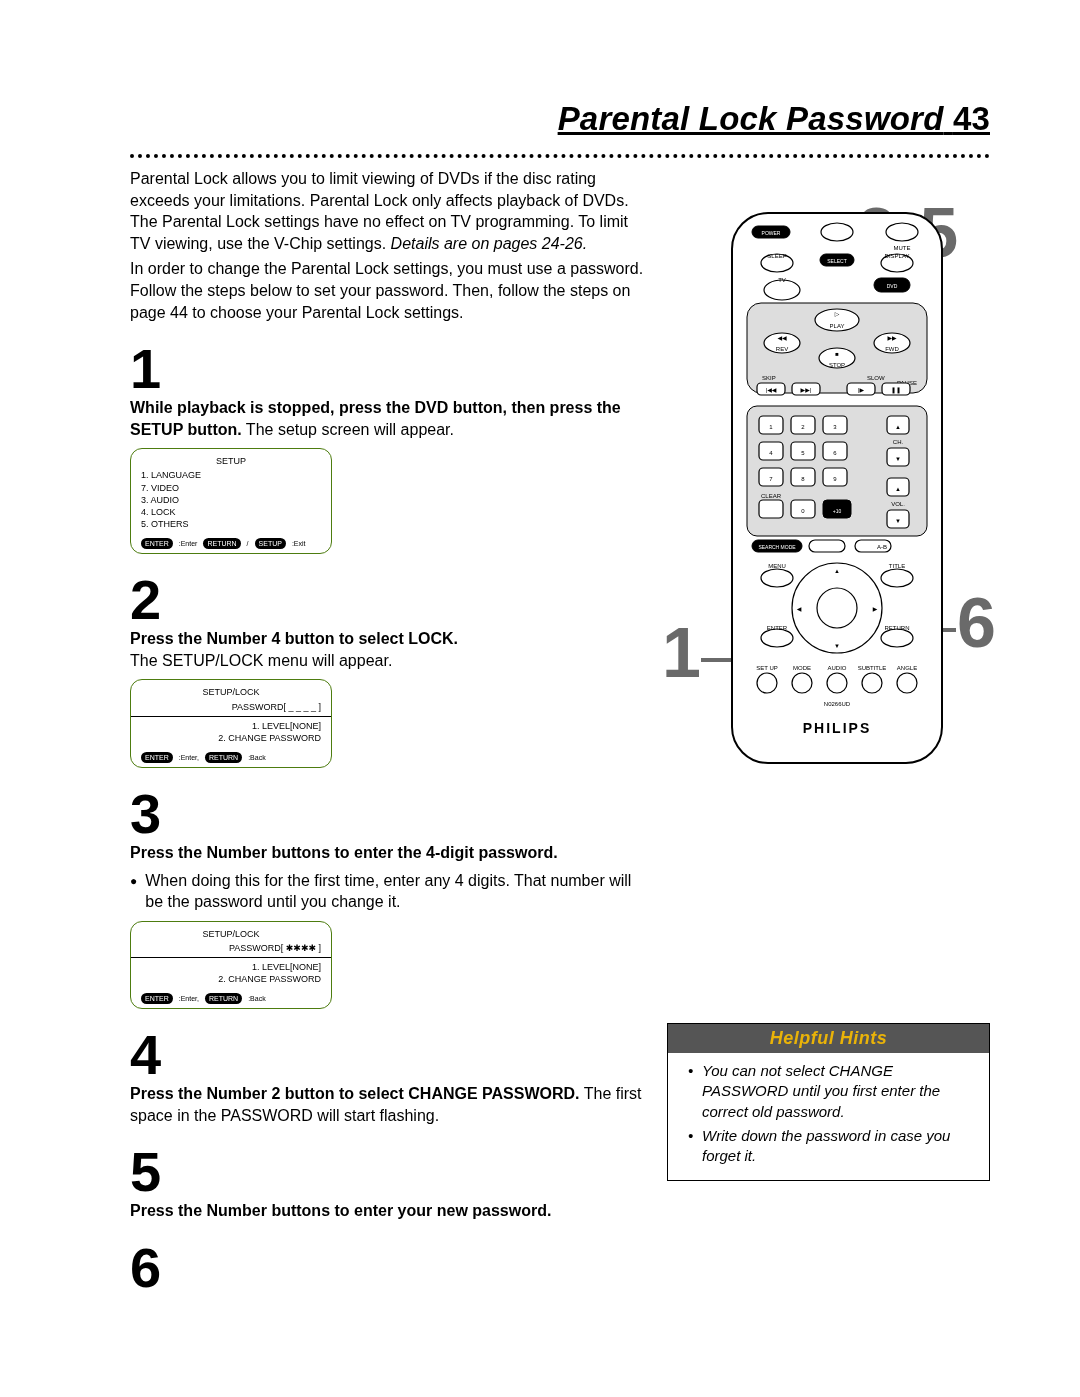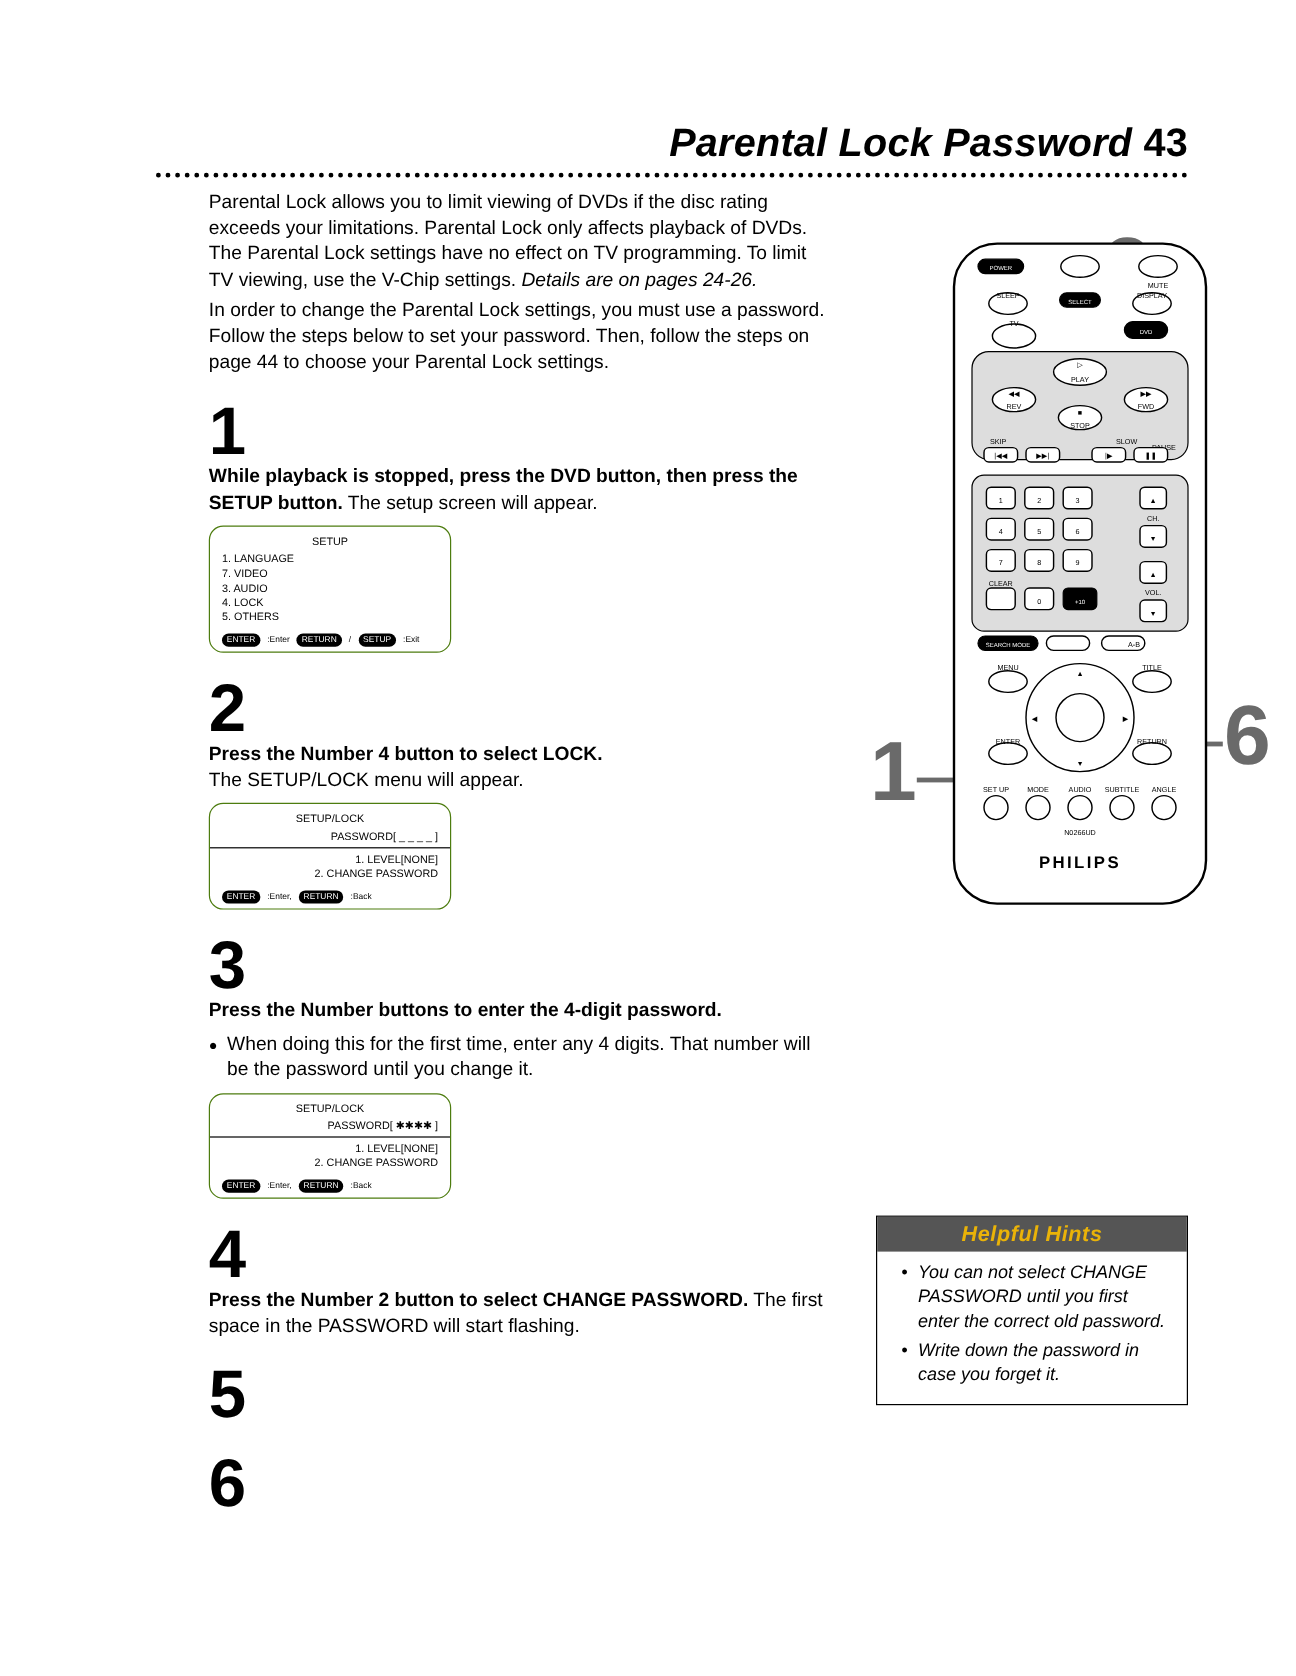--- a/index.html
+++ b/index.html
@@ -13,35 +13,35 @@
   .page {
     padding: 100px 90px 60px 130px;
     position: relative;
   }
   .title-line {
     text-align: right;
     font-style: italic;
     font-weight: 700;
     font-size: 33px;
     letter-spacing: 0.2px;
-    margin-bottom: 6px;
+    margin-bottom: 16px;
+    text-decoration: underline;
   }
   .title-num {
     font-style: normal;
     font-weight: 700;
   }
   .dotted {
     border: none;
     border-top: 4px dotted #000;
     margin: 0 0 10px 0;
   }
   .cols {
     display: flex;
-    gap: 36px;
-    margin-left: 44px;
+    gap: 17px;
   }
   .left {
     width: 520px;
     font-size: 16px;
     line-height: 1.35;
   }
   .right {
     flex: 1;
     position: relative;
   }
@@ -308,20 +308,21 @@
         </div>
       </div>
 
       <div class="stepnum">4</div>
       <div class="steptxt">
         <b>Press the Number 2 button to select CHANGE PASSWORD.</b>
         <span> The first space in the PASSWORD will start flashing.</span>
       </div>
 
       <div class="stepnum">5</div>
+      <div class="steptxt"><b>Press the Number buttons to enter your new password.</b></div>
 
       <div class="stepnum">6</div>
     </div>
 
     <div class="right">
 
       <div class="bignum" style="left:190px; top:30px;">2-5</div>
       <div class="leadv" style="left:240px; top:100px; height:220px;"></div>
       <div class="lead" style="left:210px; top:320px; width:34px;"></div>
 

